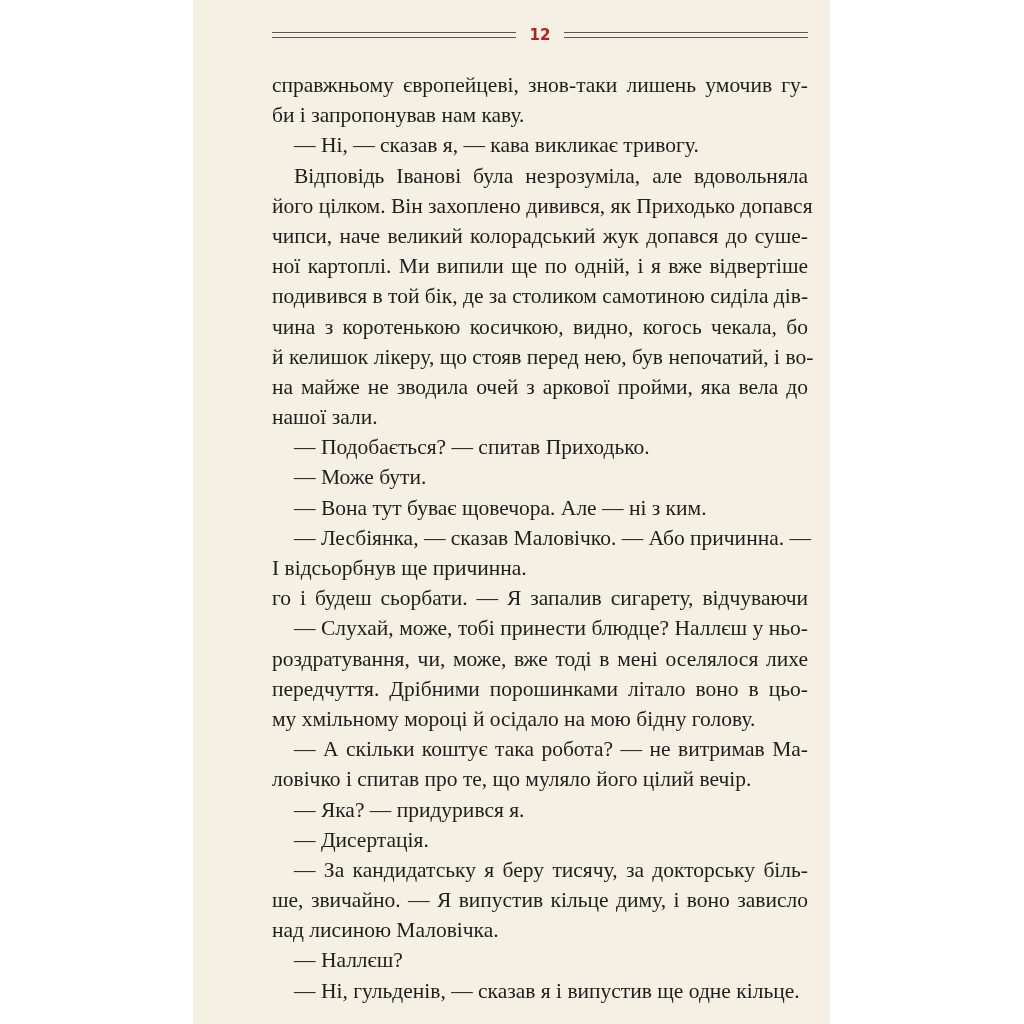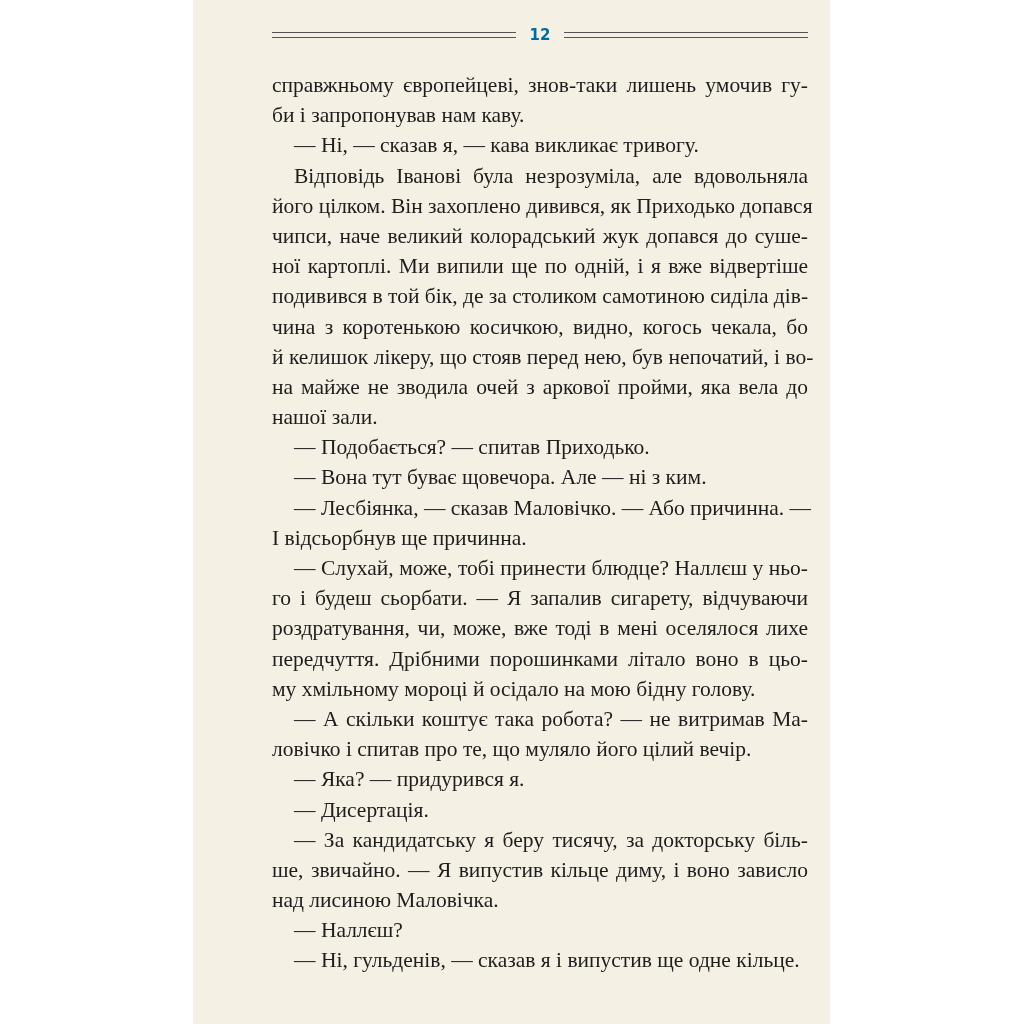--- a/index.html
+++ b/index.html
@@ -30,21 +30,21 @@
     .rule {
       flex: 1;
       height: 4px;
       border-top: 1.5px solid #555;
       border-bottom: 1.5px solid #555;
     }
     .page-number {
       font-family: "DejaVu Sans", sans-serif;
       font-weight: bold;
       font-size: 15px;
-      color: #0369a1;
+      color: #b91c1c;
       padding: 0 14px;
       line-height: 22px;
     }
     .body-text {
       position: absolute;
       left: 272px;
       top: 70px;
       width: 536px;
       font-family: "Liberation Serif", serif;
       font-size: 21.5px;
@@ -84,25 +84,26 @@
     <span class="line indent">Відповідь Іванові була незрозуміла, але вдовольняла</span>
     <span class="line">його цілком. Він захоплено дивився, як Приходько допався</span>
     <span class="line">чипси, наче великий колорадський жук допався до суше-</span>
     <span class="line">ної картоплі. Ми випили ще по одній, і я вже відвертіше</span>
     <span class="line">подивився в той бік, де за столиком самотиною сиділа дів-</span>
     <span class="line">чина з коротенькою косичкою, видно, когось чекала, бо</span>
     <span class="line">й келишок лікеру, що стояв перед нею, був непочатий, і во-</span>
     <span class="line">на майже не зводила очей з аркової пройми, яка вела до</span>
     <span class="line last">нашої зали.</span>
     <span class="line indent last">— Подобається? — спитав Приходько.</span>
+    <span class="line indent last">— Може бути.</span>
     <span class="line indent last">— Вона тут буває щовечора. Але — ні з ким.</span>
     <span class="line indent">— Лесбіянка, — сказав Маловічко. — Або причинна. —</span>
     <span class="line last">І відсьорбнув ще причинна.</span>
+    <span class="line">го і будеш сьорбати. — Я запалив сигарету, відчуваючи</span>
     <span class="line indent">— Слухай, може, тобі принести блюдце? Наллєш у ньо-</span>
-    <span class="line">го і будеш сьорбати. — Я запалив сигарету, відчуваючи</span>
     <span class="line">роздратування, чи, може, вже тоді в мені оселялося лихе</span>
     <span class="line">передчуття. Дрібними порошинками літало воно в цьо-</span>
     <span class="line last">му хмільному мороці й осідало на мою бідну голову.</span>
     <span class="line indent">— А скільки коштує така робота? — не витримав Ма-</span>
     <span class="line last">ловічко і спитав про те, що муляло його цілий вечір.</span>
     <span class="line indent last">— Яка? — придурився я.</span>
     <span class="line indent last">— Дисертація.</span>
     <span class="line indent">— За кандидатську я беру тисячу, за докторську біль-</span>
     <span class="line">ше, звичайно. — Я випустив кільце диму, і воно зависло</span>
     <span class="line last">над лисиною Маловічка.</span>

